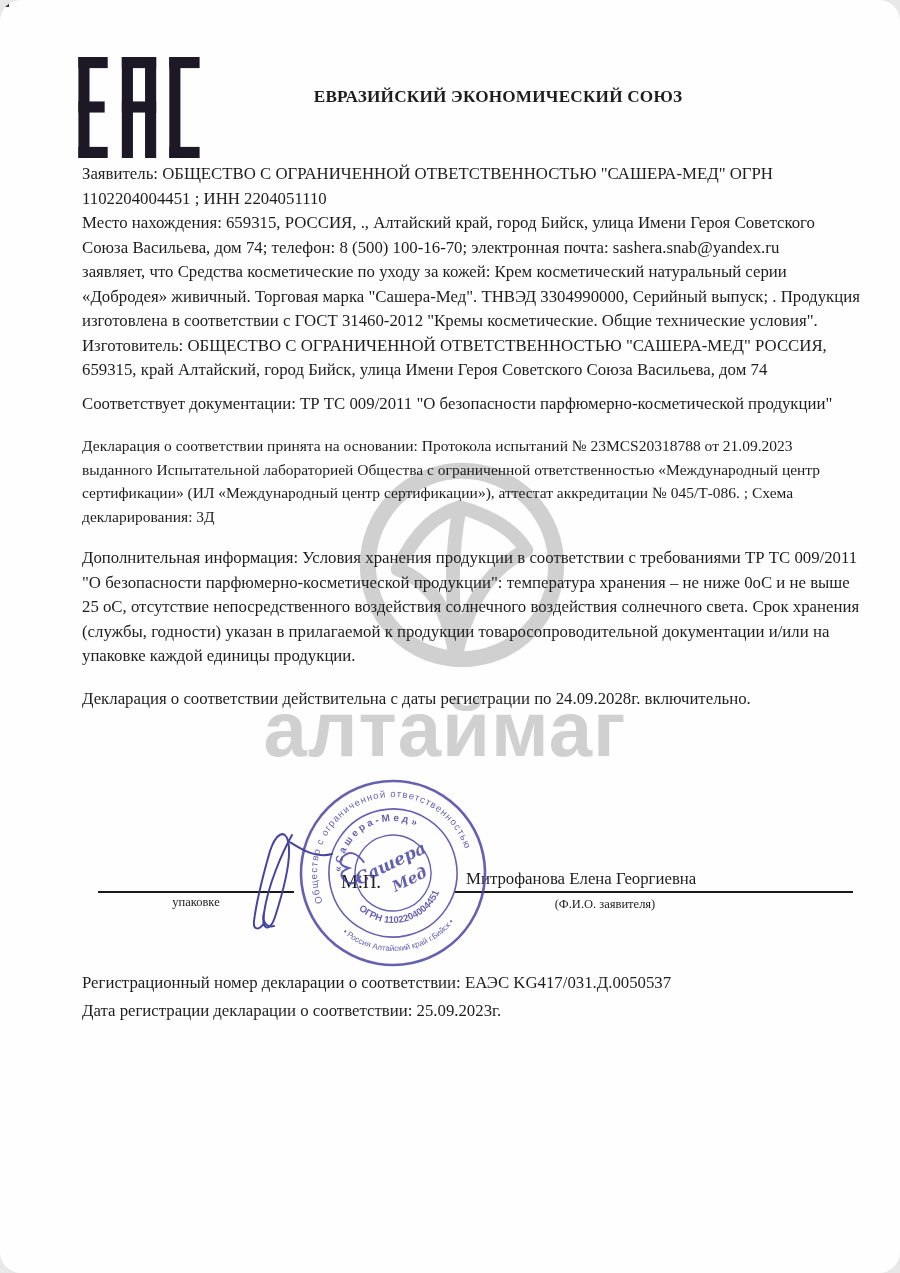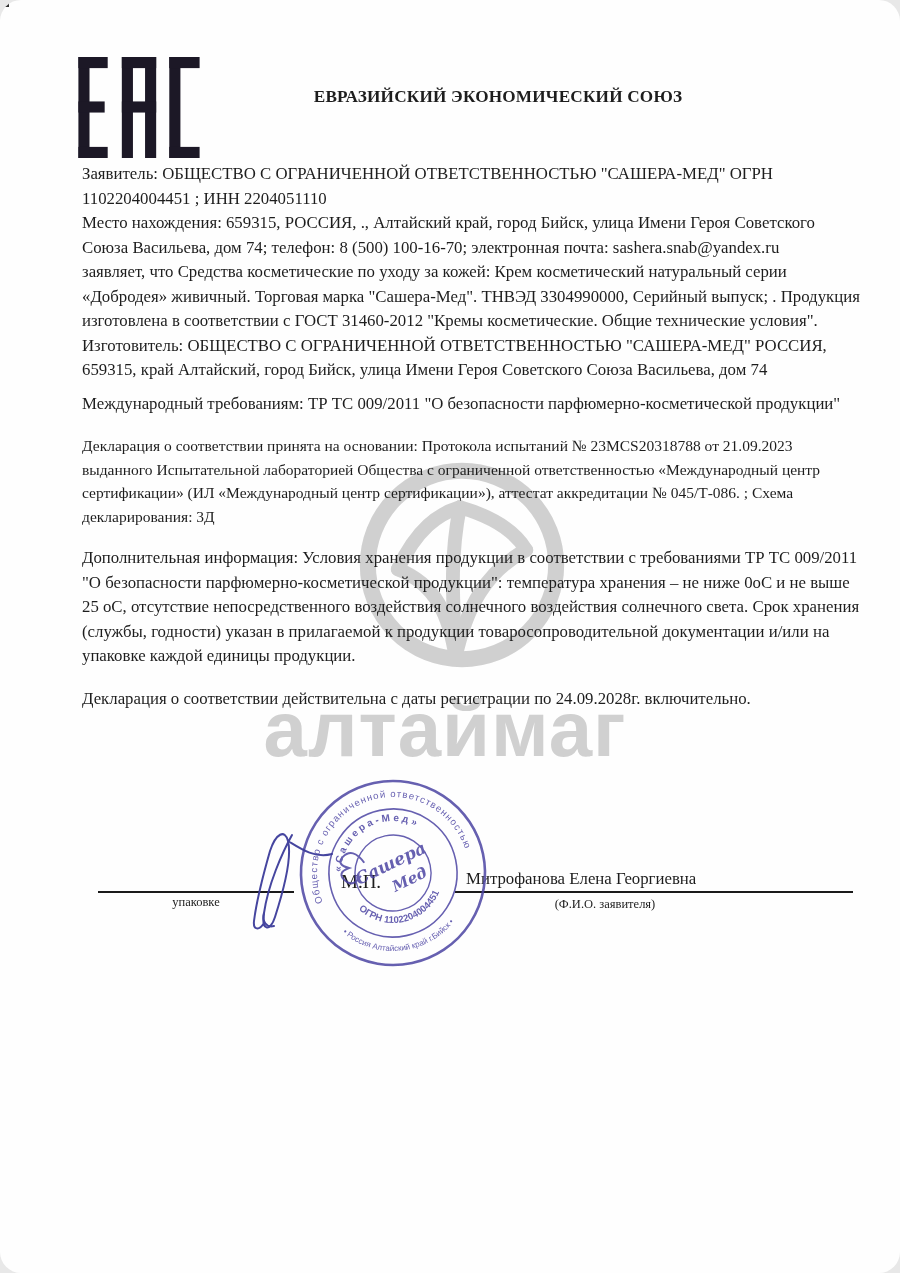--- a/index.html
+++ b/index.html
@@ -89,21 +89,21 @@
 
   <div class="wm-brand">алтаймаг</div>
 
   <div class="main">
     <p><span class="lbl">Заявитель:</span>
       <span>ОБЩЕСТВО С ОГРАНИЧЕННОЙ ОТВЕТСТВЕННОСТЬЮ "САШЕРА-МЕД" ОГРН 1102204004451 ; ИНН 2204051110</span></p>
     <p><span>Место нахождения: 659315, РОССИЯ, ., Алтайский край, город Бийск, улица Имени Героя Советского Союза Васильева, дом 74; телефон: 8 (500) 100-16-70; электронная почта: sashera.snab@yandex.ru</span></p>
     <p><span class="lbl">заявляет, что</span>
       <span>Средства косметические по уходу за кожей: Крем косметический натуральный серии «Добродея» живичный. Торговая марка "Сашера-Мед". ТНВЭД 3304990000, Серийный выпуск; . Продукция изготовлена в соответствии с ГОСТ 31460-2012 "Кремы косметические. Общие технические условия".</span></p>
     <p><span>Изготовитель: ОБЩЕСТВО С ОГРАНИЧЕННОЙ ОТВЕТСТВЕННОСТЬЮ "САШЕРА-МЕД" РОССИЯ, 659315, край Алтайский, город Бийск, улица Имени Героя Советского Союза Васильева, дом 74</span></p>
-    <p class="p-complies"><span class="lbl">Международный требованиям:</span>
+    <p class="p-complies"><span class="lbl">Соответствует документации:</span>
       <span>ТР ТС 009/2011 "О безопасности парфюмерно-косметической продукции"</span></p>
     <p class="p-basis"><span class="lbl">Декларация о соответствии принята на основании:</span>
       <span>Протокола испытаний № 23MCS20318788 от 21.09.2023 выданного Испытательной лабораторией Общества с ограниченной ответственностью «Международный центр сертификации» (ИЛ «Международный центр сертификации»), аттестат аккредитации № 045/Т-086. ; Схема декларирования: 3Д</span></p>
     <p class="p-additional"><span class="lbl">Дополнительная информация:</span>
       <span>Условия хранения продукции в соответствии с требованиями ТР ТС 009/2011 "О безопасности парфюмерно-косметической продукции": температура хранения – не ниже 0оС и не выше 25 оС, отсутствие непосредственного воздействия солнечного воздействия солнечного света. Срок хранения (службы, годности) указан в прилагаемой к продукции товаросопроводительной документации и/или на упаковке каждой единицы продукции.</span></p>
     <p class="p-validity"><span>Декларация о соответствии действительна с даты регистрации по 24.09.2028г. включительно.</span></p>
   </div>
 
   <div class="sig-line-left"></div>
   <div class="sig-caption">упаковке</div>
@@ -142,14 +142,18 @@
       </text>
       <text font-size="9.5" font-weight="bold" fill="#4a42a2" font-family="Liberation Sans, sans-serif">
         <textPath href="#arcMidBottom" startOffset="30">ОГРН 1102204004451</textPath>
       </text>
       <path d="M 74,84 q -8,-18 -20,-10 q -8,6 4,12 q -14,2 -6,12 q 6,8 16,-2" fill="none" stroke="#4a42a2" stroke-width="2"></path>
       <text x="102" y="96" font-size="17" font-style="italic" font-weight="bold" text-anchor="middle" fill="#4a42a2" font-family="DejaVu Serif, serif" transform="rotate(-14 100 100)">Сашера</text>
       <text x="112" y="118" font-size="15" font-style="italic" font-weight="bold" text-anchor="middle" fill="#4a42a2" font-family="DejaVu Serif, serif" transform="rotate(-14 100 100)">Мед</text>
     </g>
   </svg>
 
+  <div class="footer">
+    <p>Регистрационный номер декларации о соответствии: ЕАЭС KG417/031.Д.0050537</p>
+    <p>Дата регистрации декларации о соответствии: 25.09.2023г.</p>
+  </div>
 
 </div>
 
 </body></html>

